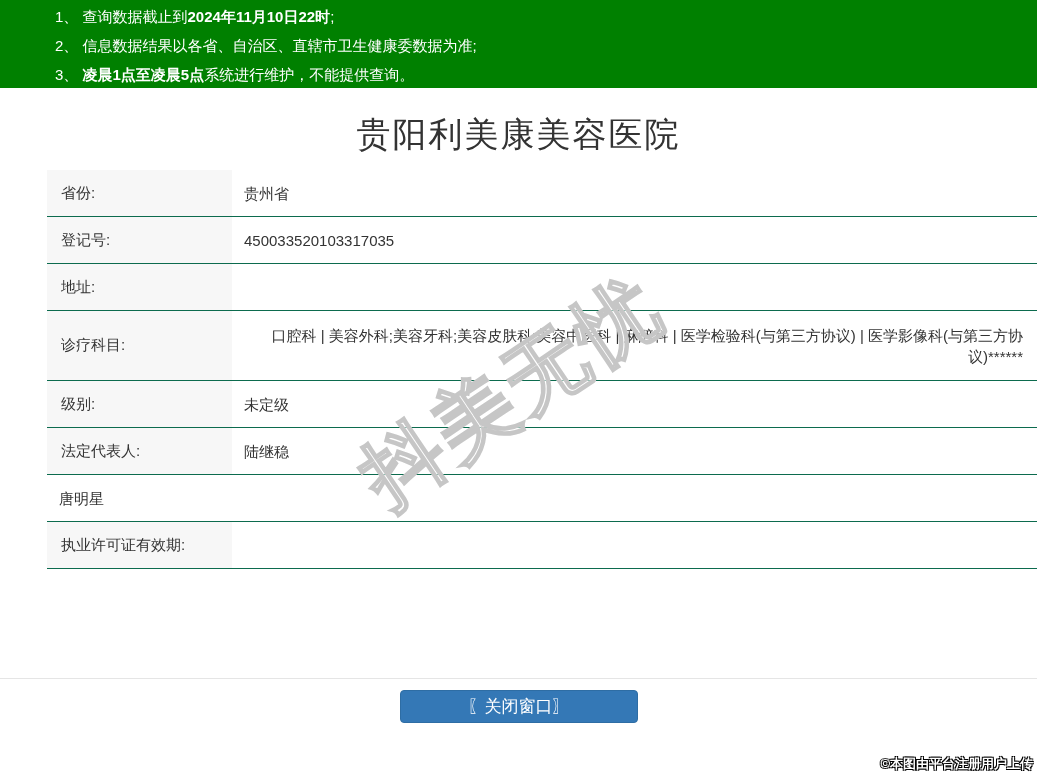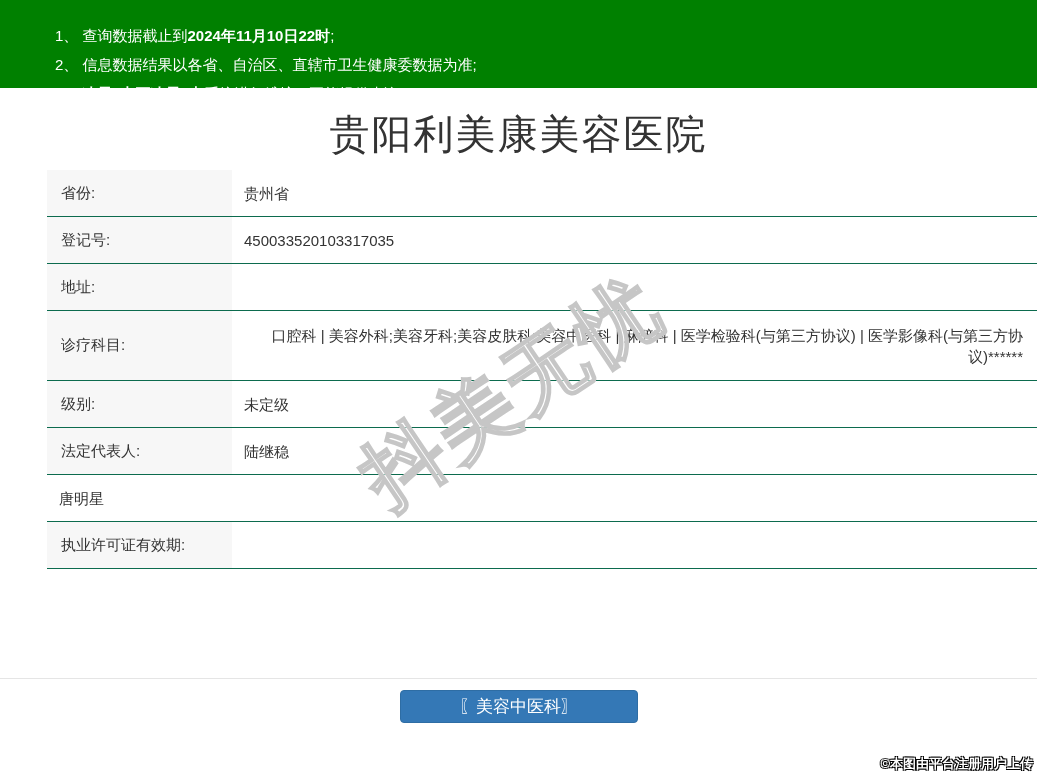--- a/index.html
+++ b/index.html
@@ -9,33 +9,33 @@
     font-family: "Liberation Sans", "DejaVu Sans", sans-serif;
     overflow: hidden;
   }
   .page { position: relative; width: 1037px; height: 776px; }
 
   
   .notice-banner {
     width: 100%; height: 88px;
     background: #008000;
     color: #ffffff;
-    padding: 21px 10px 0 55px;
+    padding: 2px 10px 0 55px;
     font-size: 15px;
     line-height: 29px;
   }
   .notice-line { white-space: nowrap; }
   .notice-line .seg-bold { font-weight: bold; }
 
   
   .page-title {
     margin: 0; padding-top: 26px;
     height: 82px;
     text-align: center;
-    font-size: 40px;
+    font-size: 34px;
     font-weight: 400;
     letter-spacing: 2px;
     color: #333333;
     line-height: 40px;
   }
 
   
   .info-table { width: 100%; }
   .info-row {
     display: flex;
@@ -150,19 +150,19 @@
     <div class="info-row">
       <div class="value">唐明星</div>
     </div>
     <div class="info-row">
       <div class="label">执业许可证有效期:</div>
     </div>
   </div>
 
   <hr class="bottom-divider">
 
-  <button class="close-button">〖美容中医科〗</button>
+  <button class="close-button">〖关闭窗口〗</button>
 
   <div class="watermark-diagonal">抖美无忧</div>
 
   <div class="copyright-watermark">©本图由平台注册用户上传</div>
 
 </div>
 
 </body></html>

